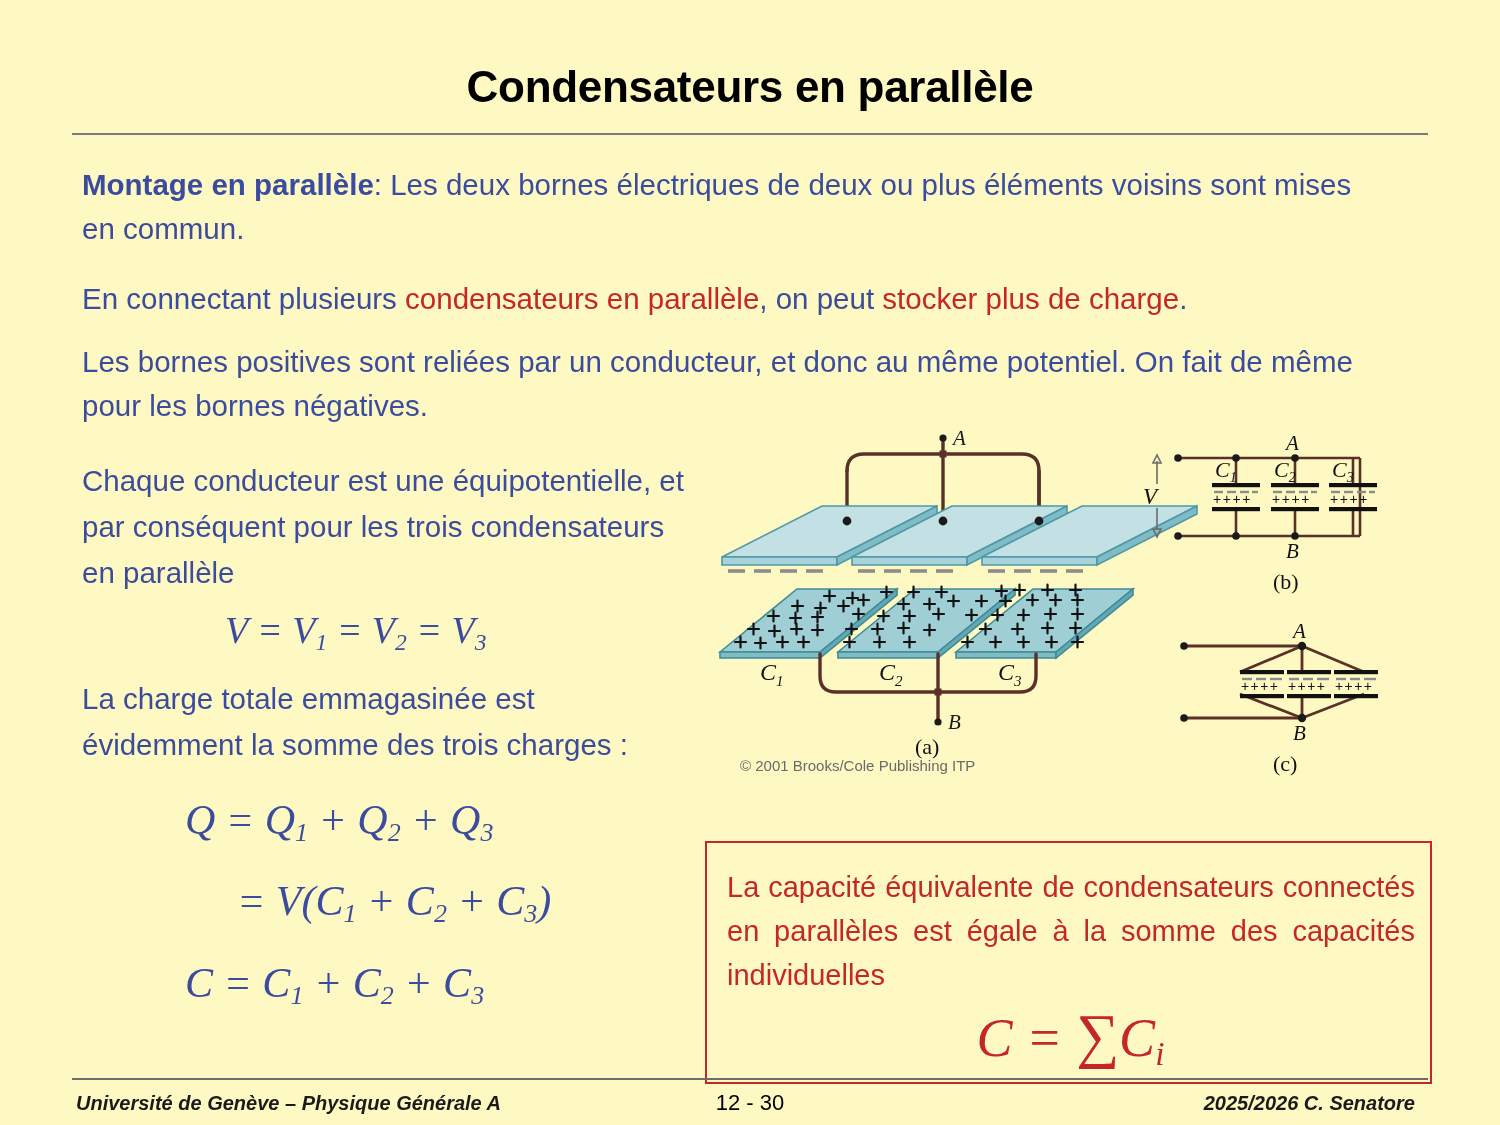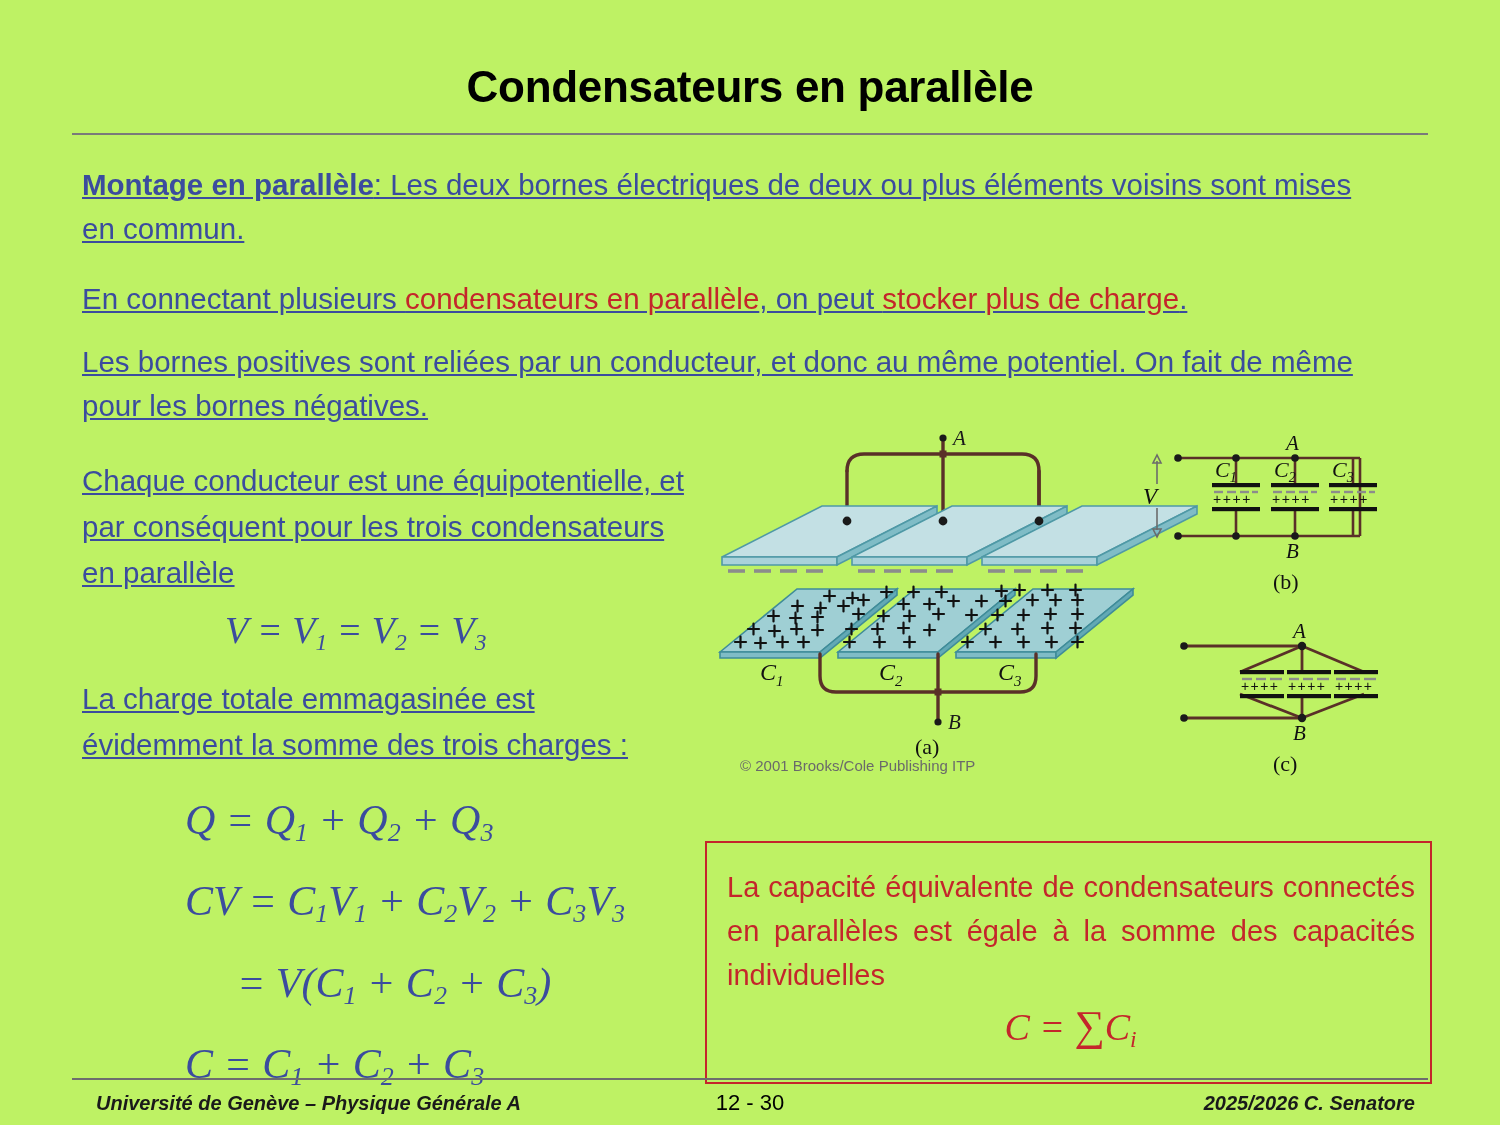--- a/index.html
+++ b/index.html
@@ -7,21 +7,21 @@
     padding: 0;
     background: #ffffff;
   }
   body {
     font-family: "Liberation Sans", sans-serif;
   }
   .slide {
     position: relative;
     width: 1500px;
     height: 1125px;
-    background: #bef264;
+    background: #fef9c3;
     overflow: hidden;
   }
 
   
   .slide-title {
     position: absolute;
     left: 0;
     top: 62px;
     width: 1500px;
     text-align: center;
@@ -38,21 +38,20 @@
     height: 2px;
     background: #7a7a7a;
   }
 
   
   .para {
     position: absolute;
     color: #3b4c9e;
     font-size: 29.5px;
     line-height: 44px;
-    text-decoration: underline;
   }
   .para b { font-weight: bold; }
   .red { color: #c4262b; }
 
   #para1 { left: 82px; top: 163px; width: 1300px; }
   #para2 { left: 82px; top: 277px; width: 1320px; }
   #para3 { left: 82px; top: 340px; width: 1300px; }
 
   
   #para4 { left: 82px; top: 458px; width: 620px; line-height: 46px; }
@@ -115,36 +114,36 @@
   }
   .red-box-eq {
     position: absolute;
     left: 0;
     top: 158px;
     width: 727px;
     text-align: center;
     font-family: "Liberation Serif", serif;
     font-style: italic;
     color: #c4262b;
-    font-size: 38px;
+    font-size: 54px;
   }
   .sum-sym { font-style: normal; font-size: 1.12em; }
 
   
   .footer-rule {
     position: absolute;
     left: 72px;
     top: 1078px;
     width: 1356px;
     height: 2px;
     background: #6d6d6d;
   }
   .footer-left {
     position: absolute;
-    left: 96px;
+    left: 76px;
     top: 1092px;
     font-size: 20px;
     font-style: italic;
     font-weight: bold;
     color: #1a1a1a;
   }
   .footer-center {
     position: absolute;
     left: 0;
     top: 1090px;
@@ -194,21 +193,20 @@
   <div class="para" id="para3">Les bornes positives sont reliées par un conducteur, et donc au même potentiel. On fait de même pour les bornes négatives.</div>
 
   <div class="para" id="para4">Chaque conducteur est une équipotentielle, et par conséquent pour les trois condensateurs en parallèle</div>
 
   <div class="eq" id="eq-v">V = V<sub>1</sub> = V<sub>2</sub> = V<sub>3</sub></div>
 
   <div class="para" id="para5">La charge totale emmagasinée est évidemment la somme des trois charges :</div>
 
   <div class="eq-block">
     <div class="eq-line" id="eqline1">Q = Q<sub>1</sub> + Q<sub>2</sub> + Q<sub>3</sub></div>
-    <div class="eq-line" id="eqline2">CV = C<sub>1</sub>V<sub>1</sub> + C<sub>2</sub>V<sub>2</sub> + C<sub>3</sub>V<sub>3</sub></div>
     <div class="eq-line" id="eqline3">= V(C<sub>1</sub> + C<sub>2</sub> + C<sub>3</sub>)</div>
     <div class="eq-line" id="eqline4">C = C<sub>1</sub> + C<sub>2</sub> + C<sub>3</sub></div>
   </div>
 
   <div class="red-box">
     <div class="red-box-text">La capacité équivalente de condensateurs connectés en parallèles est égale à la somme des capacités individuelles</div>
     <div class="red-box-eq">C = <span class="sum-sym">∑</span>C<sub>i</sub></div>
   </div>
 
   <div class="figure">

